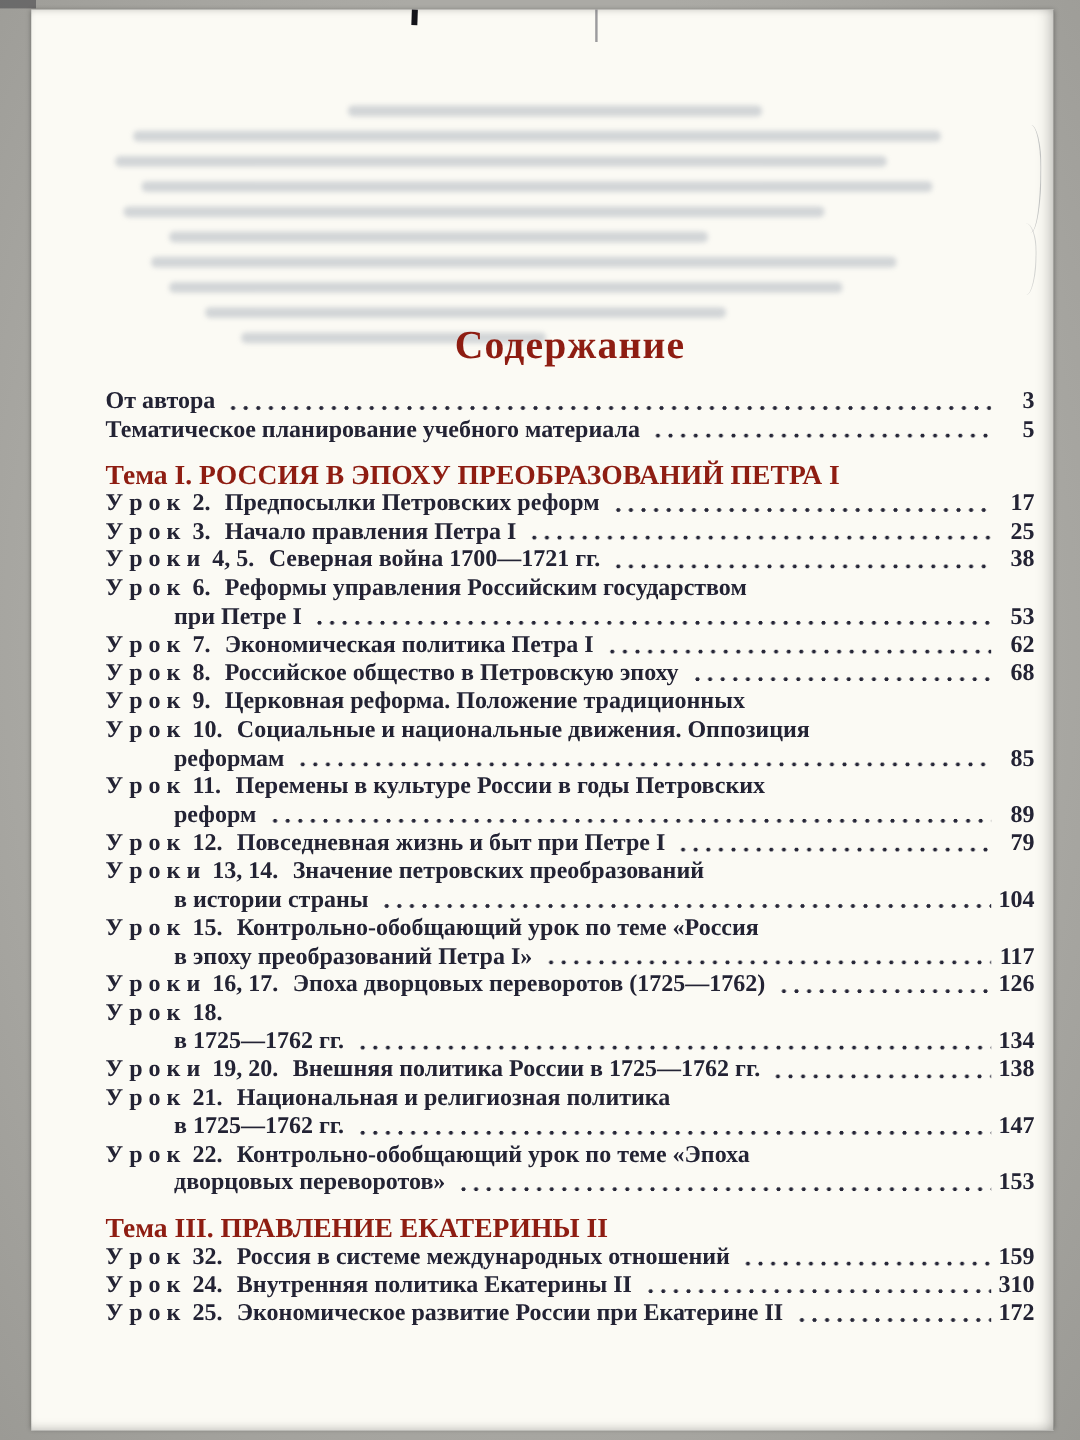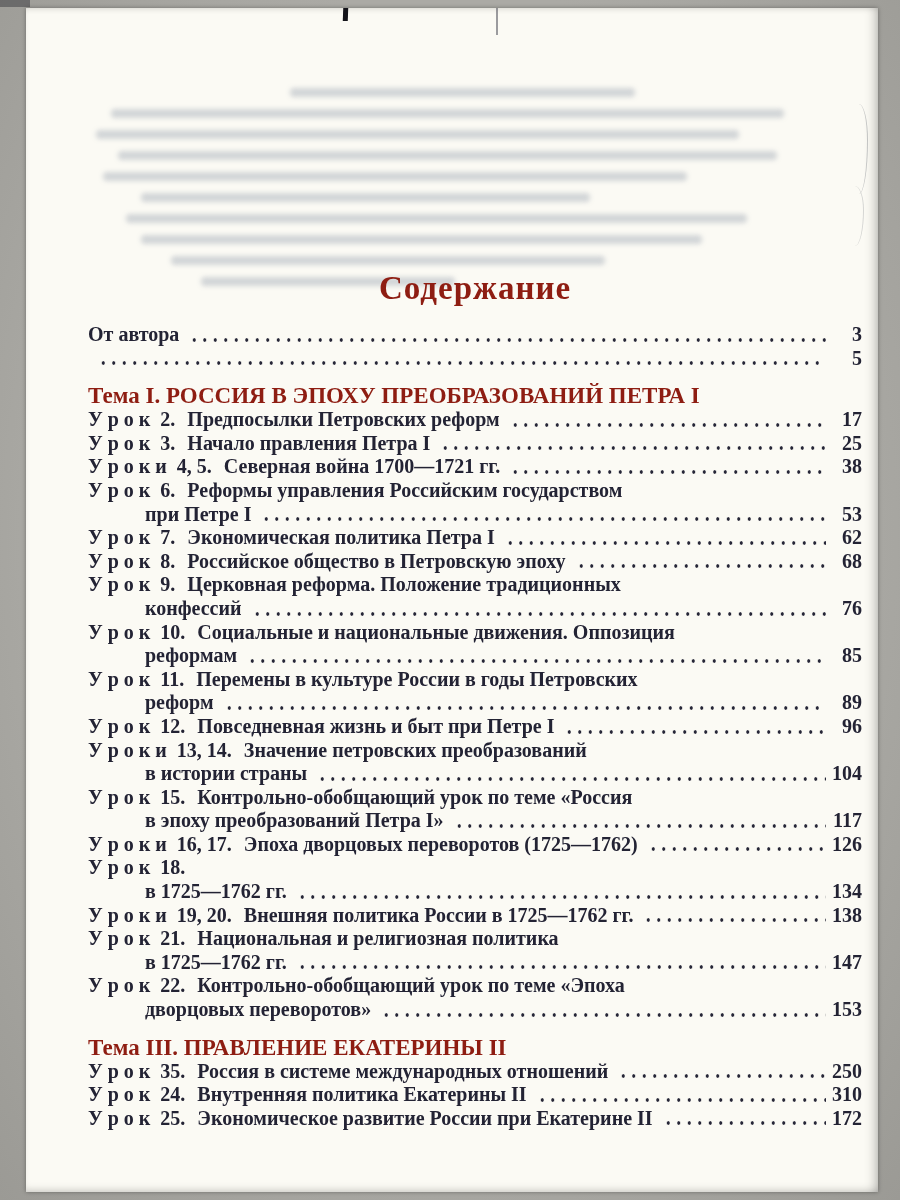--- a/index.html
+++ b/index.html
@@ -93,20 +93,21 @@
     <div class="toc">
         <div class="toc-item">
           <div class="toc-line">
             <span class="txt">От автора</span>
             <span class="dots"></span>
             <span class="pagenum">3</span>
           </div>
         </div>
         <div class="toc-item">
           <div class="toc-line">
+            <span class="txt">Тематическое планирование учебного материала</span>
             <span class="dots"></span>
             <span class="pagenum">5</span>
           </div>
         </div>
         <div class="toc-heading">Тема I. РОССИЯ В ЭПОХУ ПРЕОБРАЗОВАНИЙ ПЕТРА I</div>
         <div class="toc-item">
           <div class="toc-line">
             <span class="lead">У р о к  2.</span>
             <span class="txt">Предпосылки Петровских реформ</span>
             <span class="dots"></span>
@@ -154,25 +155,20 @@
             <span class="txt">Российское общество в Петровскую эпоху</span>
             <span class="dots"></span>
             <span class="pagenum">68</span>
           </div>
         </div>
         <div class="toc-item">
           <div class="toc-line">
             <span class="lead">У р о к  9.</span>
             <span class="txt">Церковная реформа. Положение традиционных</span>
           </div>
-          <div class="toc-line cont">
-            <span class="txt">конфессий</span>
-            <span class="dots"></span>
-            <span class="pagenum">76</span>
-          </div>
         </div>
         <div class="toc-item">
           <div class="toc-line">
             <span class="lead">У р о к  10.</span>
             <span class="txt">Социальные и национальные движения. Оппозиция</span>
           </div>
           <div class="toc-line cont">
             <span class="txt">реформам</span>
             <span class="dots"></span>
             <span class="pagenum">85</span>
@@ -187,21 +183,21 @@
             <span class="txt">реформ</span>
             <span class="dots"></span>
             <span class="pagenum">89</span>
           </div>
         </div>
         <div class="toc-item">
           <div class="toc-line">
             <span class="lead">У р о к  12.</span>
             <span class="txt">Повседневная жизнь и быт при Петре I</span>
             <span class="dots"></span>
-            <span class="pagenum">96</span>
+            <span class="pagenum">79</span>
           </div>
         </div>
         <div class="toc-item">
           <div class="toc-line">
             <span class="lead">У р о к и  13, 14.</span>
             <span class="txt">Значение петровских преобразований</span>
           </div>
           <div class="toc-line cont">
             <span class="txt">в истории страны</span>
             <span class="dots"></span>
@@ -263,24 +259,24 @@
           </div>
           <div class="toc-line cont">
             <span class="txt">дворцовых переворотов»</span>
             <span class="dots"></span>
             <span class="pagenum">153</span>
           </div>
         </div>
         <div class="toc-heading">Тема III. ПРАВЛЕНИЕ ЕКАТЕРИНЫ II</div>
         <div class="toc-item">
           <div class="toc-line">
-            <span class="lead">У р о к  35.</span>
+            <span class="lead">У р о к  32.</span>
             <span class="txt">Россия в системе международных отношений</span>
             <span class="dots"></span>
-            <span class="pagenum">250</span>
+            <span class="pagenum">159</span>
           </div>
         </div>
         <div class="toc-item">
           <div class="toc-line">
             <span class="lead">У р о к  24.</span>
             <span class="txt">Внутренняя политика Екатерины II</span>
             <span class="dots"></span>
             <span class="pagenum">310</span>
           </div>
         </div>

